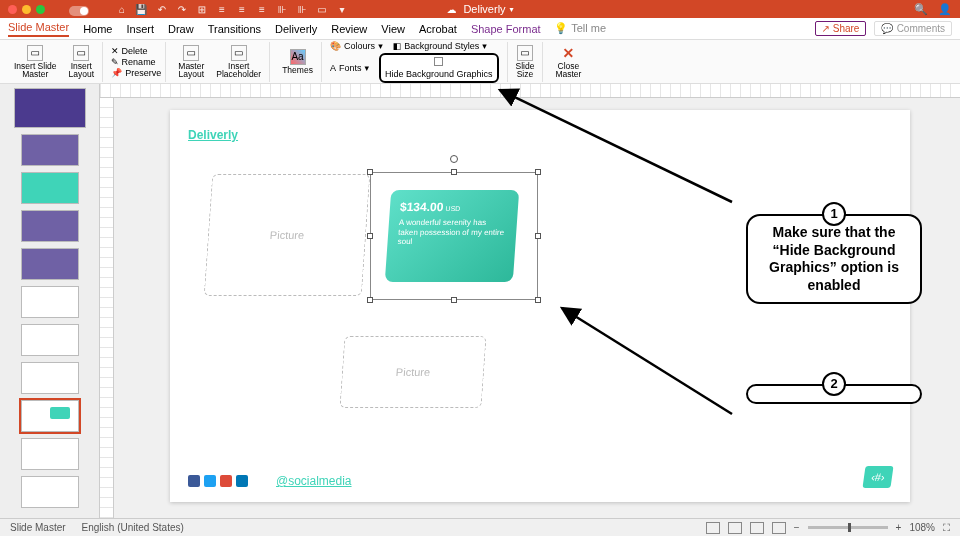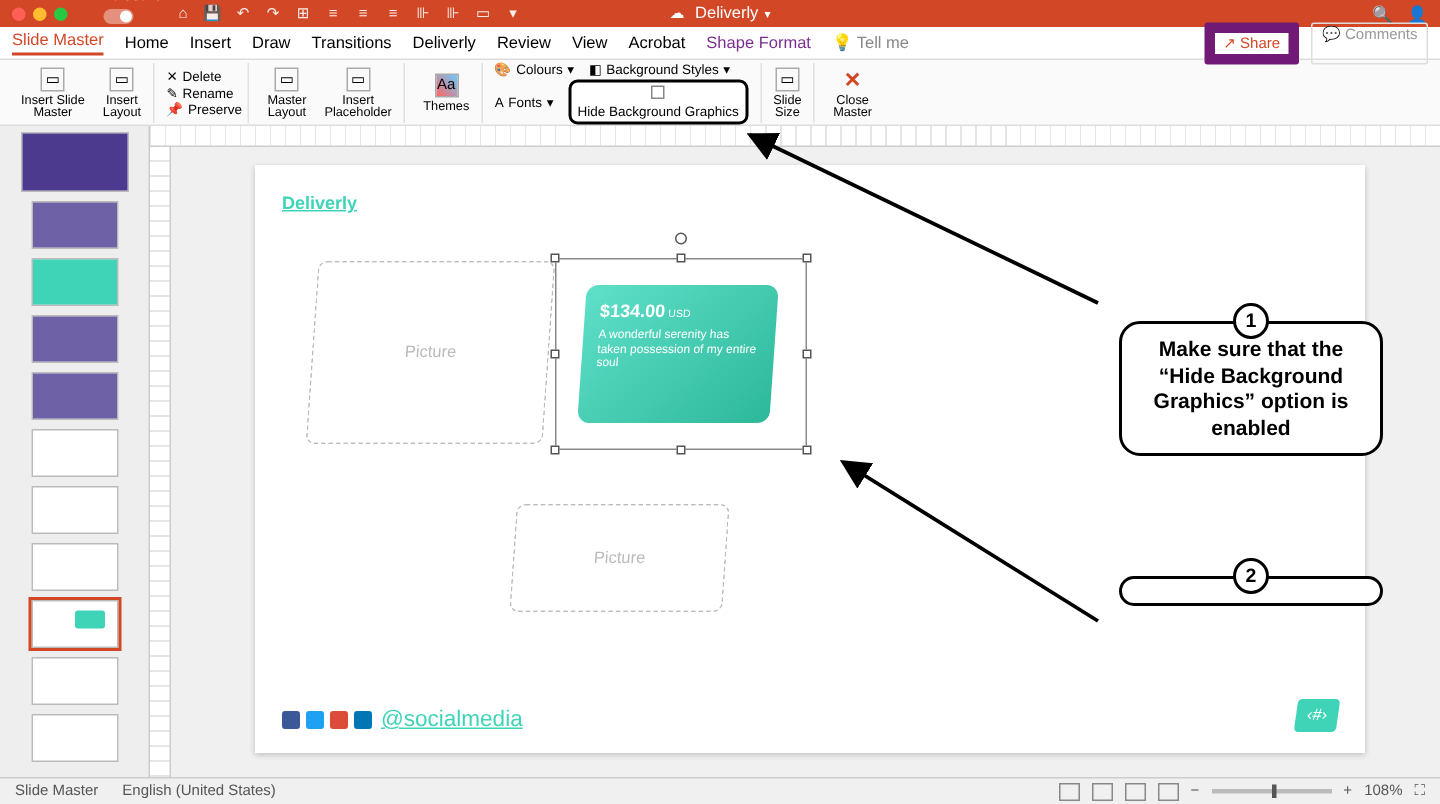--- a/index.html
+++ b/index.html
@@ -18,21 +18,21 @@
   .title-center { position:absolute; left:50%; transform:translateX(-50%); font-size:11px; display:flex; align-items:center; gap:4px; }
   .cloud-icon::before { content:'☁'; font-size:10px; margin-right:3px; }
   .title-right { position:absolute; right:8px; display:flex; gap:10px; }
 
   
   .tabs { height: 22px; background:#fff; border-bottom:1px solid #ddd; display:flex; align-items:center; padding:0 8px; font-size:11px; gap:14px; position:relative; }
   .tabs span { cursor:pointer; }
   .tabs .active { color:#D24726; border-bottom:2px solid #D24726; padding-bottom:2px; }
   .tabs .sf-active { color:#7B2D8E;text-align:center; }
   .tabs-right { position:absolute; right:8px; display:flex; gap:8px; }
-  .share-btn { color:#D24726; border:7px solid #701a75; padding:1px 6px; border-radius:2px; font-size:10px; }
+  .share-btn { color:#D24726; border:1px solid #701a75; padding:1px 6px; border-radius:2px; font-size:10px; }
   .comments-btn { color:#999; border:1px solid #ddd; padding:1px 6px; border-radius:2px; font-size:10px; }
 
   
   .ribbon { height: 44px; background:#fafafa; border-bottom:1px solid #ddd; display:flex; align-items:center; padding:0 6px; gap:4px; font-size:9px; }
   .ribbon-group { display:flex; flex-direction:column; align-items:center; padding:0 4px; border-right:1px solid #e0e0e0; height:40px; justify-content:center; }
   .ribbon-group.nobr { border-right:none; }
   .ribbon-btn-big { display:flex; flex-direction:column; align-items:center; gap:1px; padding:0 4px; }
   .ribbon-icon { width:16px; height:16px; border:1px solid #aaa; display:flex; align-items:center; justify-content:center; font-size:10px; }
   .ribbon-label { font-size:8.5px; line-height:1; text-align:center; }
   .ribbon-stack { display:flex; flex-direction:column; gap:1px; font-size:9px; }
@@ -67,21 +67,21 @@
   .selection-frame { position:absolute; left:200px; top:62px; width:168px; height:128px; border:1px solid #888; }
   .sel-handle { position:absolute; width:6px; height:6px; background:#fff; border:1px solid #555; }
   .sh-tl{left:-4px;top:-4px}.sh-tr{right:-4px;top:-4px}.sh-bl{left:-4px;bottom:-4px}.sh-br{right:-4px;bottom:-4px}
   .sh-tm{left:50%;top:-4px;margin-left:-3px}.sh-bm{left:50%;bottom:-4px;margin-left:-3px}
   .sh-lm{left:-4px;top:50%;margin-top:-3px}.sh-rm{right:-4px;top:50%;margin-top:-3px}
   .rotate-handle{position:absolute;left:50%;top:-18px;margin-left:-4px;width:8px;height:8px;border:1px solid #555;border-radius:50%;background:#fff}
 
   .social-row { position:absolute; left:18px; bottom:14px; display:flex; gap:4px; align-items:center; }
   .soc { width:12px; height:12px; border-radius:2px; }
   .soc.fb{background:#3b5998}.soc.tw{background:#1da1f2}.soc.gp{background:#dd4b39}.soc.li{background:#0077b5}
-  .social-txt { color:#3fd4b8; font-size:15px; margin-left:2px; text-decoration:underline; }
+  .social-txt { color:#3fd4b8; font-size:12px; margin-left:24px; text-decoration:underline; }
   .flag-icon { position:absolute; right:18px; bottom:14px; width:28px; height:22px; background:#3fd4b8; border-radius:3px; transform:skewX(-8deg); display:flex; align-items:center; justify-content:center; color:#fff; font-size:11px; }
 
   
   .callout { position:absolute; border:2.5px solid #000; border-radius:14px; background:#fff; padding:8px 10px; font-size:14px; font-weight:bold; text-align:center; line-height:1.25; }
   .callout.c1 { right:38px; top:130px; width:176px; }
   .callout.c2 { right:38px; top:300px; width:176px; }
   .step-badge { position:absolute; top:-14px; left:50%; transform:translateX(-50%); width:24px; height:24px; border:2.5px solid #000; border-radius:50%; background:#fff; display:flex; align-items:center; justify-content:center; font-size:13px; font-weight:bold; }
 
   
   .status { height:18px; background:#f0f0f0; border-top:1px solid #ccc; display:flex; align-items:center; padding:0 10px; font-size:10px; color:#555; position:relative; }

